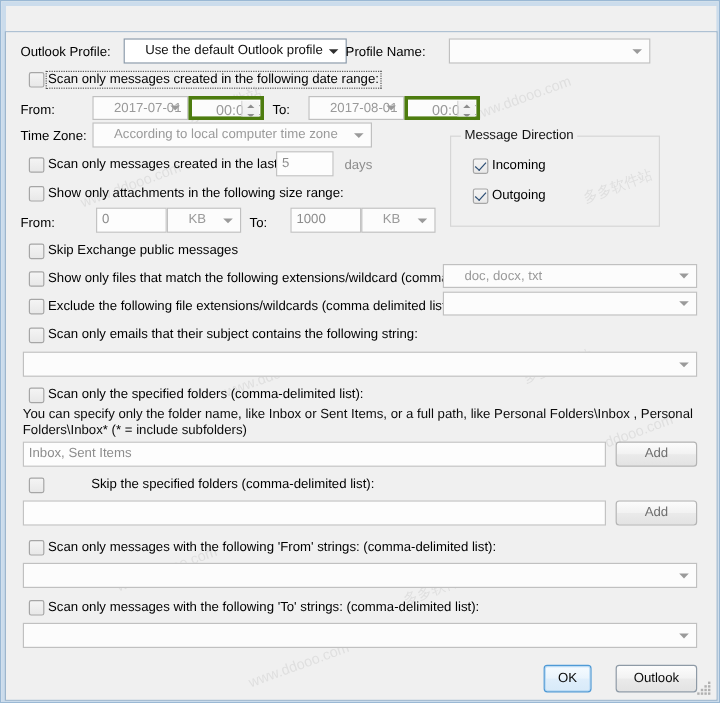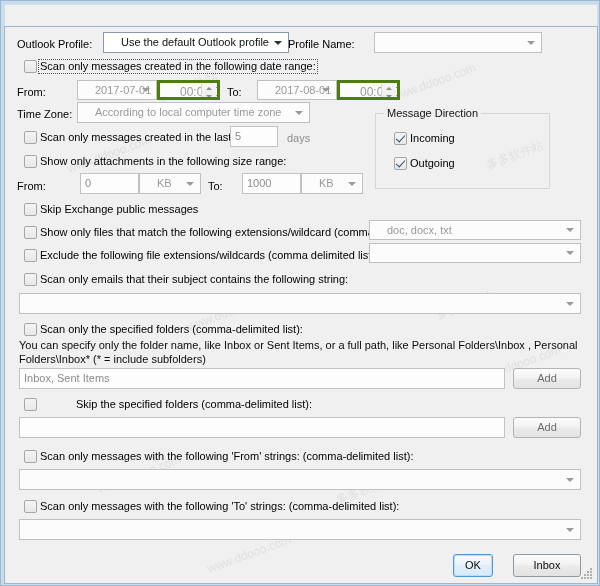--- a/index.html
+++ b/index.html
@@ -464,21 +464,21 @@
     <span class="cb-label" style="left:35px; top:473px;">Scan only messages with the following 'To' strings: (comma-delimited list):</span>
     <div class="combo" style="left:14px; top:492px; width:562px; height:21px;">
       <span></span>
       <i class="arrow"></i>
     </div>
 
     <div class="btn default" style="left:424px; top:527px; width:40px; height:23px; line-height:21px;margin-left:24px;">
       <span>OK</span>
     </div>
     <div class="btn active" style="left:508px; top:527px; width:68px; height:23px; line-height:21px;">
-      <span>Inbox</span>
+      <span>Outlook</span>
     </div>
 
     <div id="grip">
       <i style="left:9px; top:0px;"></i>
       <i style="left:6px; top:3px;"></i>
         <i style="left:9px; top:3px;"></i>
       <i style="left:3px; top:6px;"></i>
         <i style="left:6px; top:6px;"></i>
         <i style="left:9px; top:6px;"></i>
       <i style="left:0px; top:9px;"></i>

